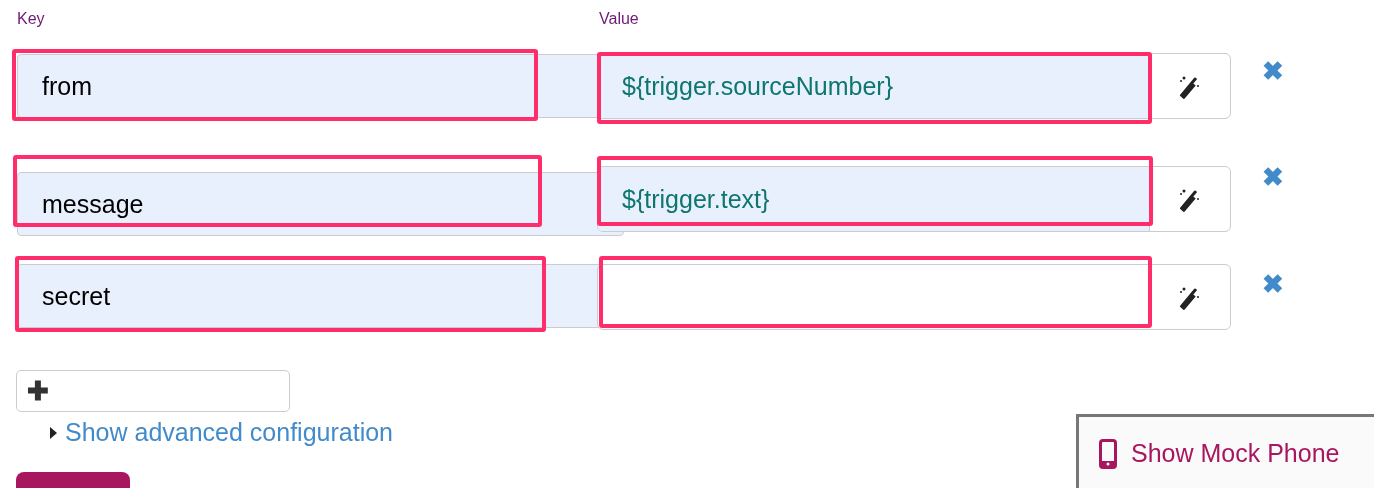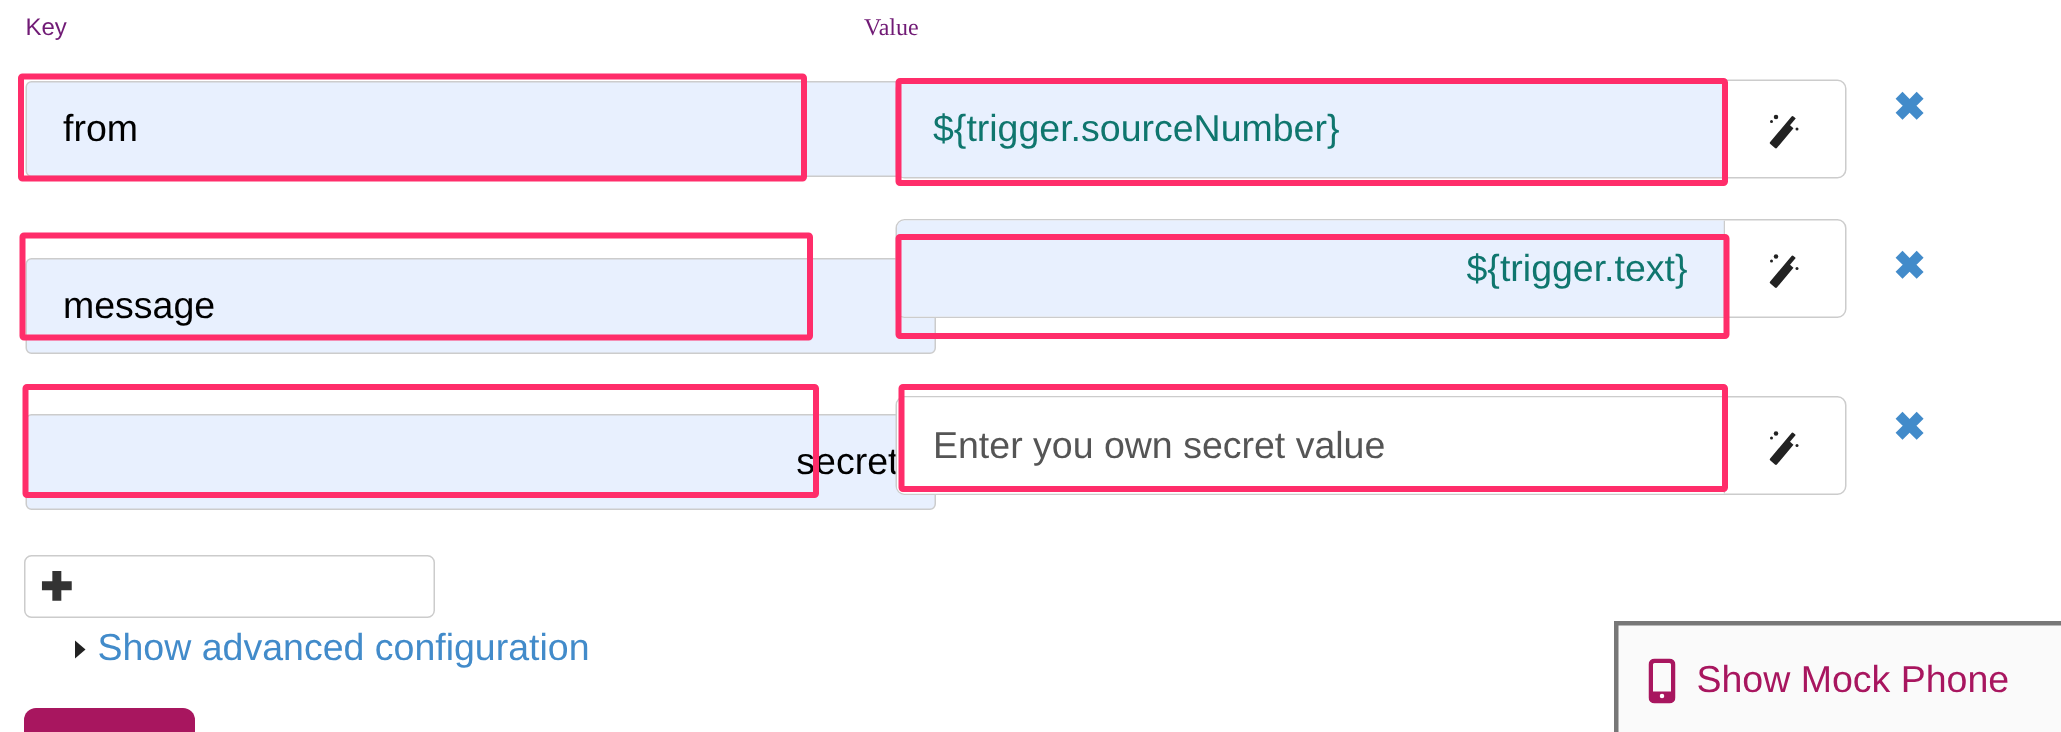--- a/index.html
+++ b/index.html
@@ -69,21 +69,21 @@
       position: absolute; left: 1076px; top: 414px; width: 310px; height: 90px;
       background: #fafafa; border-top: 3px solid #777; border-left: 3px solid #777;
       box-sizing: border-box; display: flex; align-items: flex-start; padding: 22px 0 0 20px; gap: 14px;
       color: #a8165f; font-size: 25px;
     }
   </style>
 </head>
 <body>
 
 <div class="label" style="left:17px;">Key</div>
-<div class="label" style="left:576px;font-family:Liberation Serif, serif;">Value</div>
+<div class="label" style="left:599px;">Value</div>
 
 <div>
   <div class="key-input" style="top:54px;">from</div>
   <div class="key-hl" style="left:12px; top:49px; width:526px; height:72px;"></div>
   <div class="value-group" style="top:53px;">
     <div class="value-input">${trigger.sourceNumber}</div>
     <div class="wand-btn">
       <svg width="28" height="28" viewBox="0 0 28 28">
           <rect x="12" y="4" width="6" height="24" rx="1" transform="rotate(40 14 14)" fill="#222"></rect>
           <rect x="15" y="3" width="6" height="7" fill="#fff" transform="rotate(40 14 14)"></rect>
@@ -93,41 +93,40 @@
         </svg>
     </div>
   </div>
   <div class="value-hl" style="left:597px; top:52px; width:555px; height:72px;"></div>
   <div class="remove-btn" style="top:58px;"><span>✖</span></div>
 </div>
 
 <div>
   <div class="key-input" style="top:172px;">message</div>
   <div class="key-hl" style="left:13px; top:155px; width:529px; height:72px;"></div>
-  <div class="value-group" style="top:146px;text-align:right;">
+  <div class="value-group" style="top:166px;">
     <div class="value-input">${trigger.text}</div>
     <div class="wand-btn">
       <svg width="28" height="28" viewBox="0 0 28 28">
           <rect x="12" y="4" width="6" height="24" rx="1" transform="rotate(40 14 14)" fill="#222"></rect>
           <rect x="15" y="3" width="6" height="7" fill="#fff" transform="rotate(40 14 14)"></rect>
           <circle cx="8" cy="6" r="1.5" fill="#222"></circle>
           <circle cx="5" cy="9" r="1" fill="#222"></circle>
           <circle cx="22" cy="14" r="1" fill="#222"></circle>
         </svg>
     </div>
   </div>
   <div class="value-hl" style="left:597px; top:156px; width:556px; height:70px;"></div>
   <div class="remove-btn" style="top:164px;"><span>✖</span></div>
 </div>
 
 <div>
-  <div class="key-input" style="top:276px;text-align:right;">secret</div>
+  <div class="key-input" style="top:264px;">secret</div>
   <div class="key-hl" style="left:15px; top:256px; width:531px; height:76px;"></div>
   <div class="value-group" style="top:264px;">
-    <div class="value-input empty">Enter you own secret value</div>
     <div class="wand-btn">
       <svg width="28" height="28" viewBox="0 0 28 28">
           <rect x="12" y="4" width="6" height="24" rx="1" transform="rotate(40 14 14)" fill="#222"></rect>
           <rect x="15" y="3" width="6" height="7" fill="#fff" transform="rotate(40 14 14)"></rect>
           <circle cx="8" cy="6" r="1.5" fill="#222"></circle>
           <circle cx="5" cy="9" r="1" fill="#222"></circle>
           <circle cx="22" cy="14" r="1" fill="#222"></circle>
         </svg>
     </div>
   </div>

